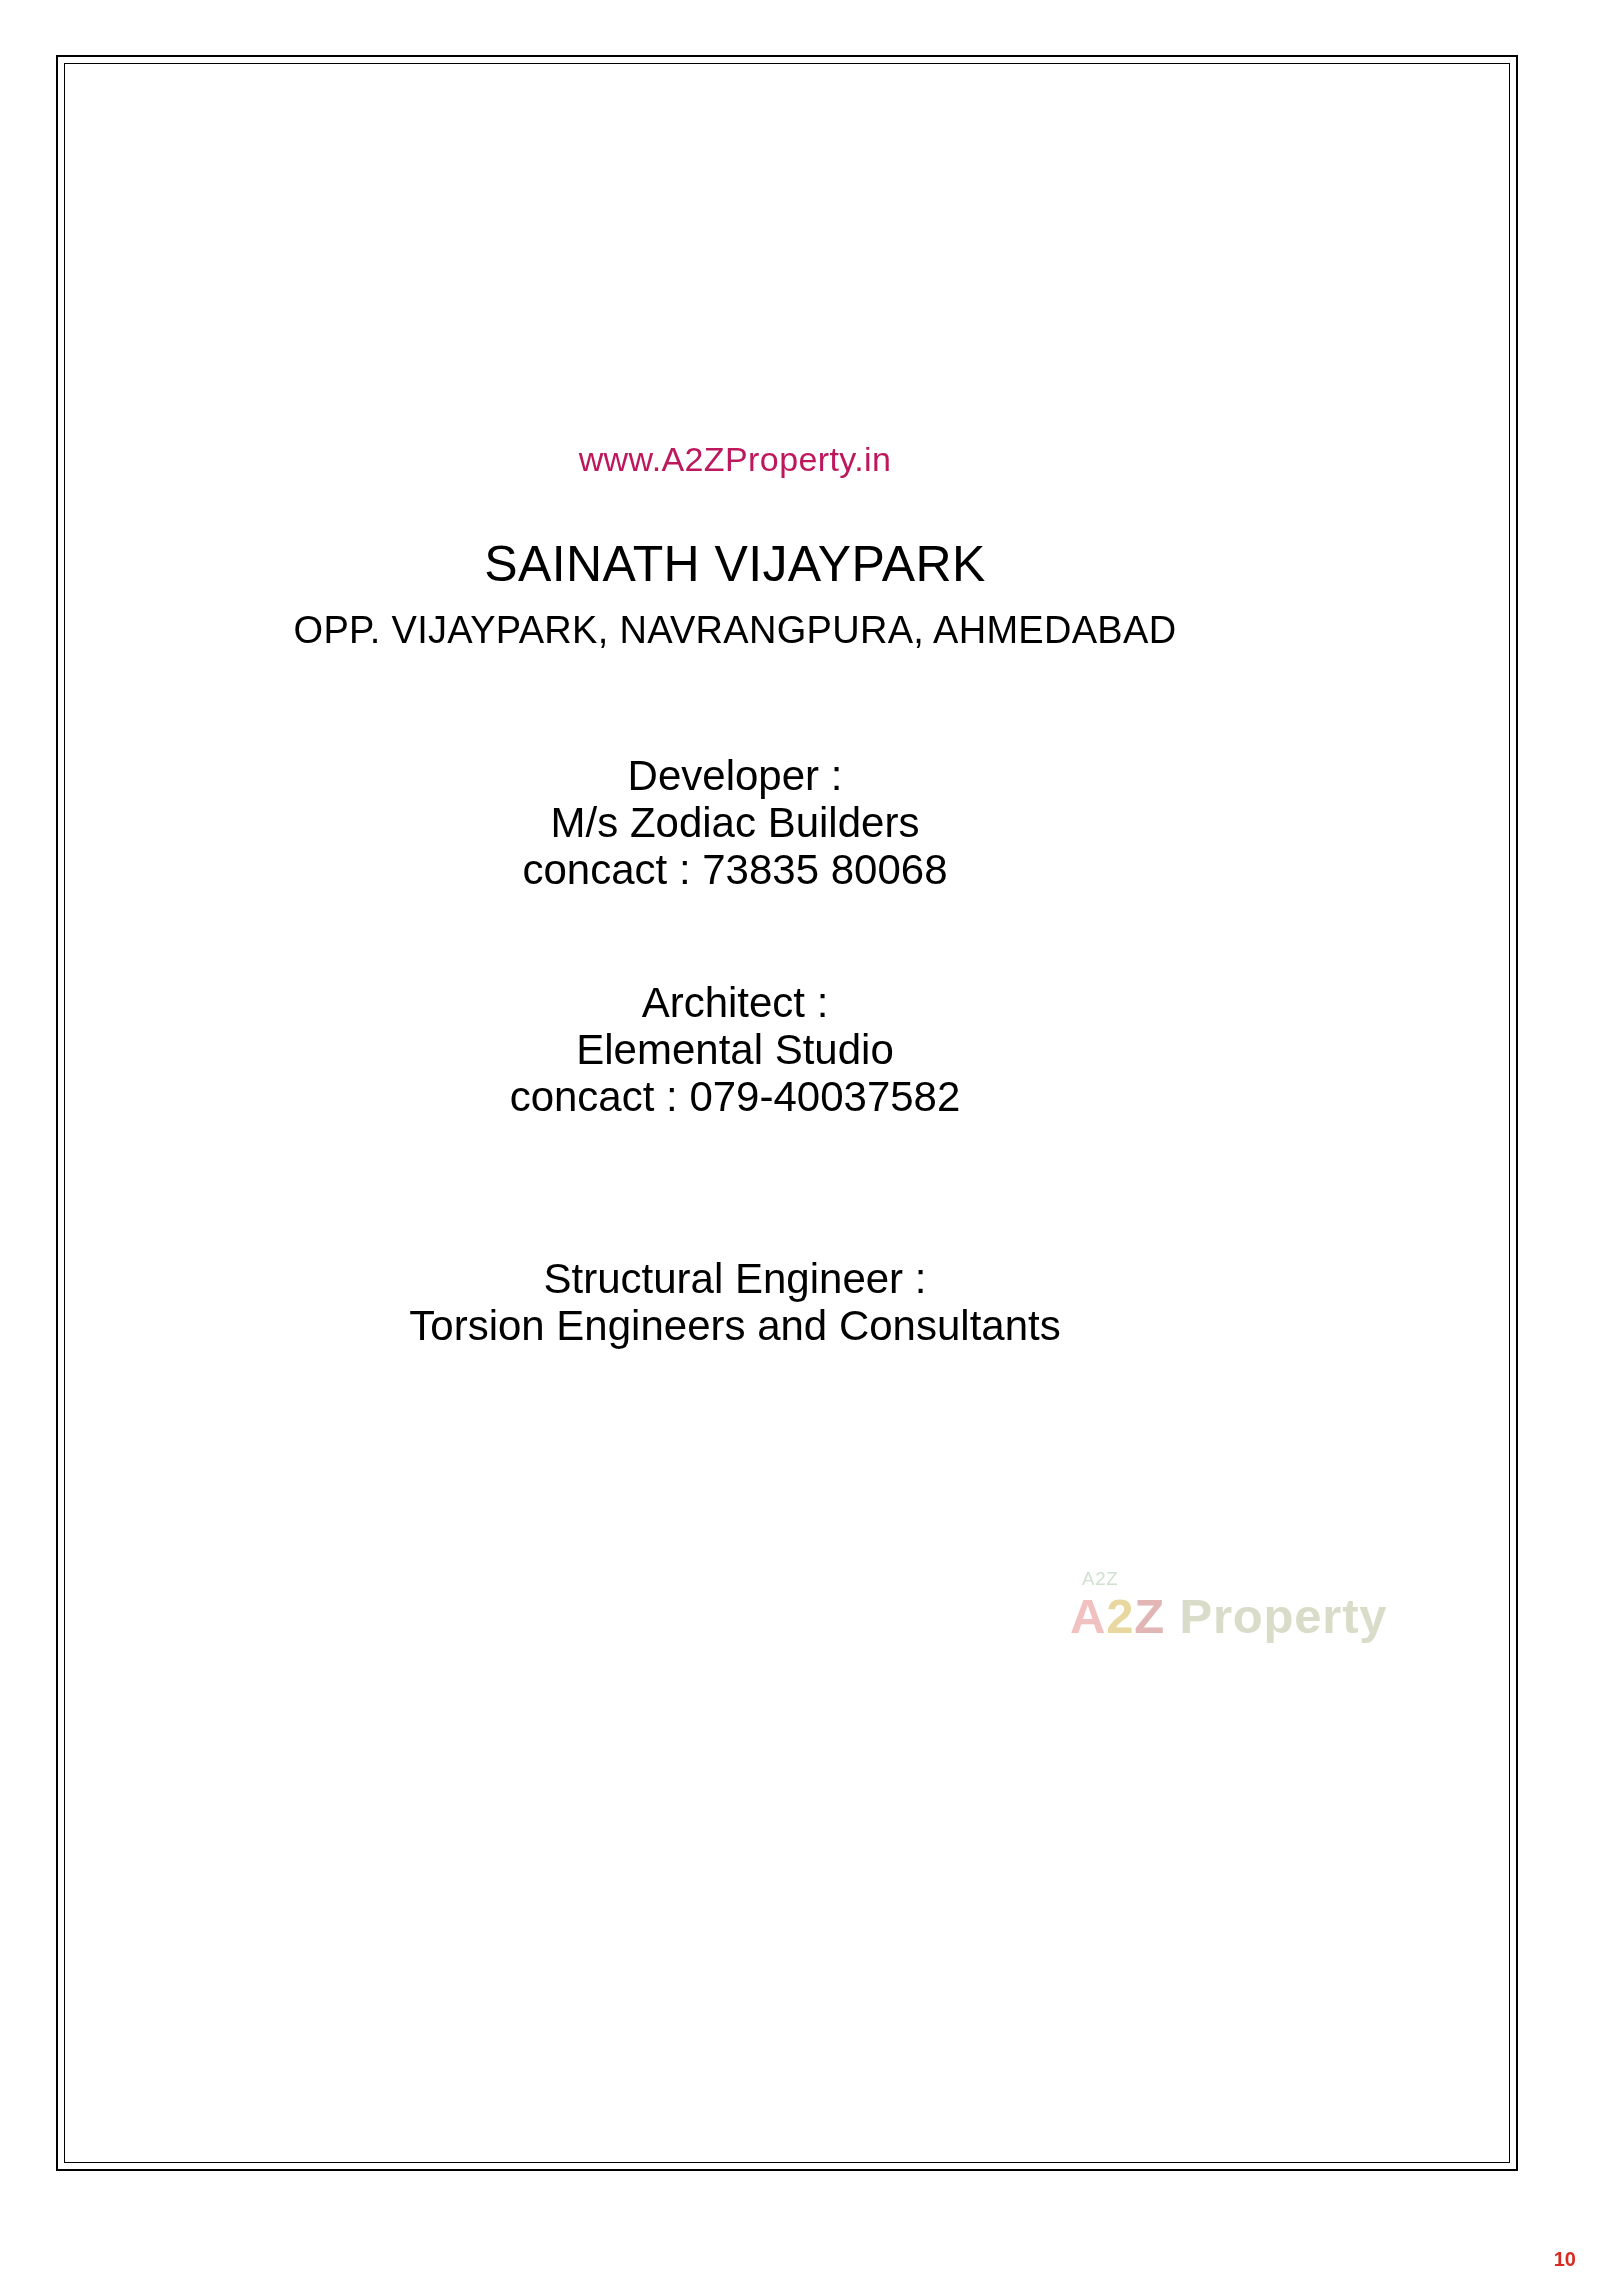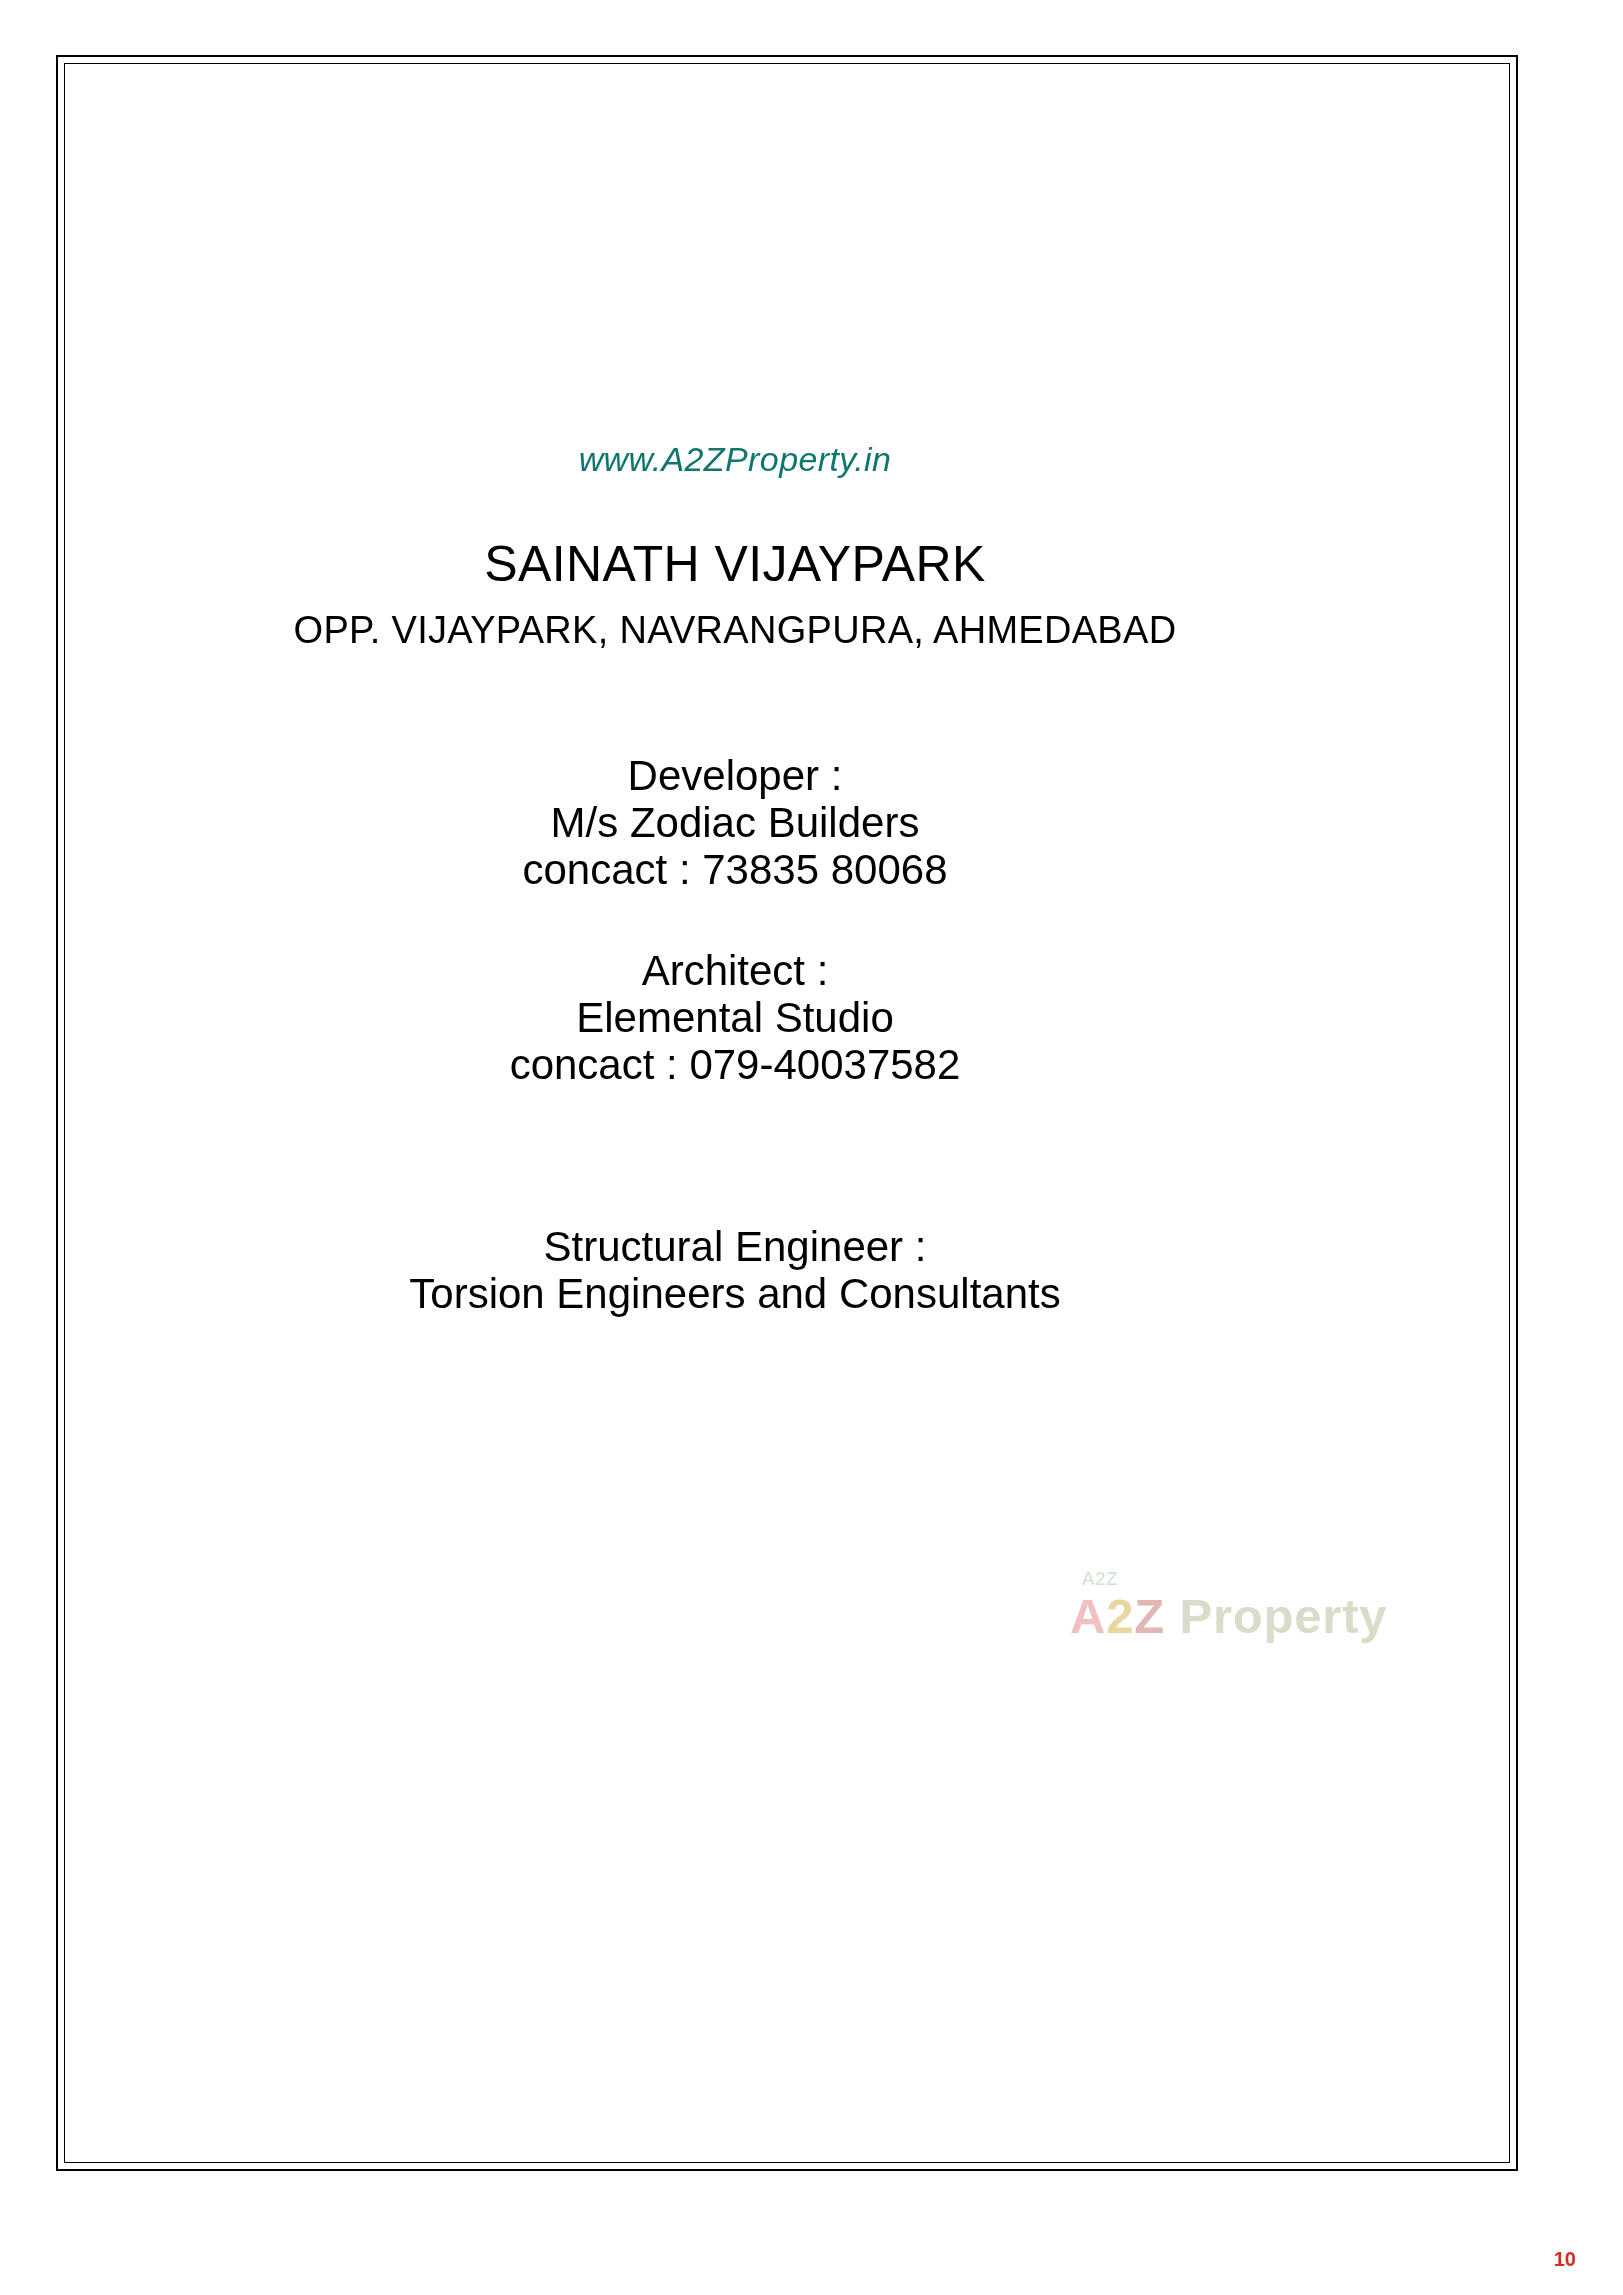--- a/index.html
+++ b/index.html
@@ -50,25 +50,24 @@
   .content {
     position: absolute;
     left: 101px;
     top: 440px;
     width: 1268px;
     text-align: center;
   }
 
   .watermark-url {
     font-size: 34px;
-    color: #0f766e;
+    color: #be185d;
     letter-spacing: 0.4px;
     margin: 0 0 56px 0;
     white-space: nowrap;
-    font-style: italic;
   }
 
   .title {
     font-size: 50px;
     letter-spacing: 0.4px;
     margin: 0 0 12px 0;
     white-space: nowrap;
   }
   .subtitle {
     font-size: 38px;
@@ -79,21 +78,21 @@
 
   .block {
     margin-top: 100px;
   }
   .block .line {
     font-size: 42px;
     line-height: 1.12;
     margin: 0;
     white-space: nowrap;
   }
-  .block-architect { margin-top: 54px; }
+  .block-architect { margin-top: 86px; }
   .block-structural { margin-top: 135px; }
 
   
   .brand-watermark {
     position: absolute;
     left: 1070px;
     top: 1588px;
     font-size: 49px;
     font-weight: bold;
     letter-spacing: 0.8px;

